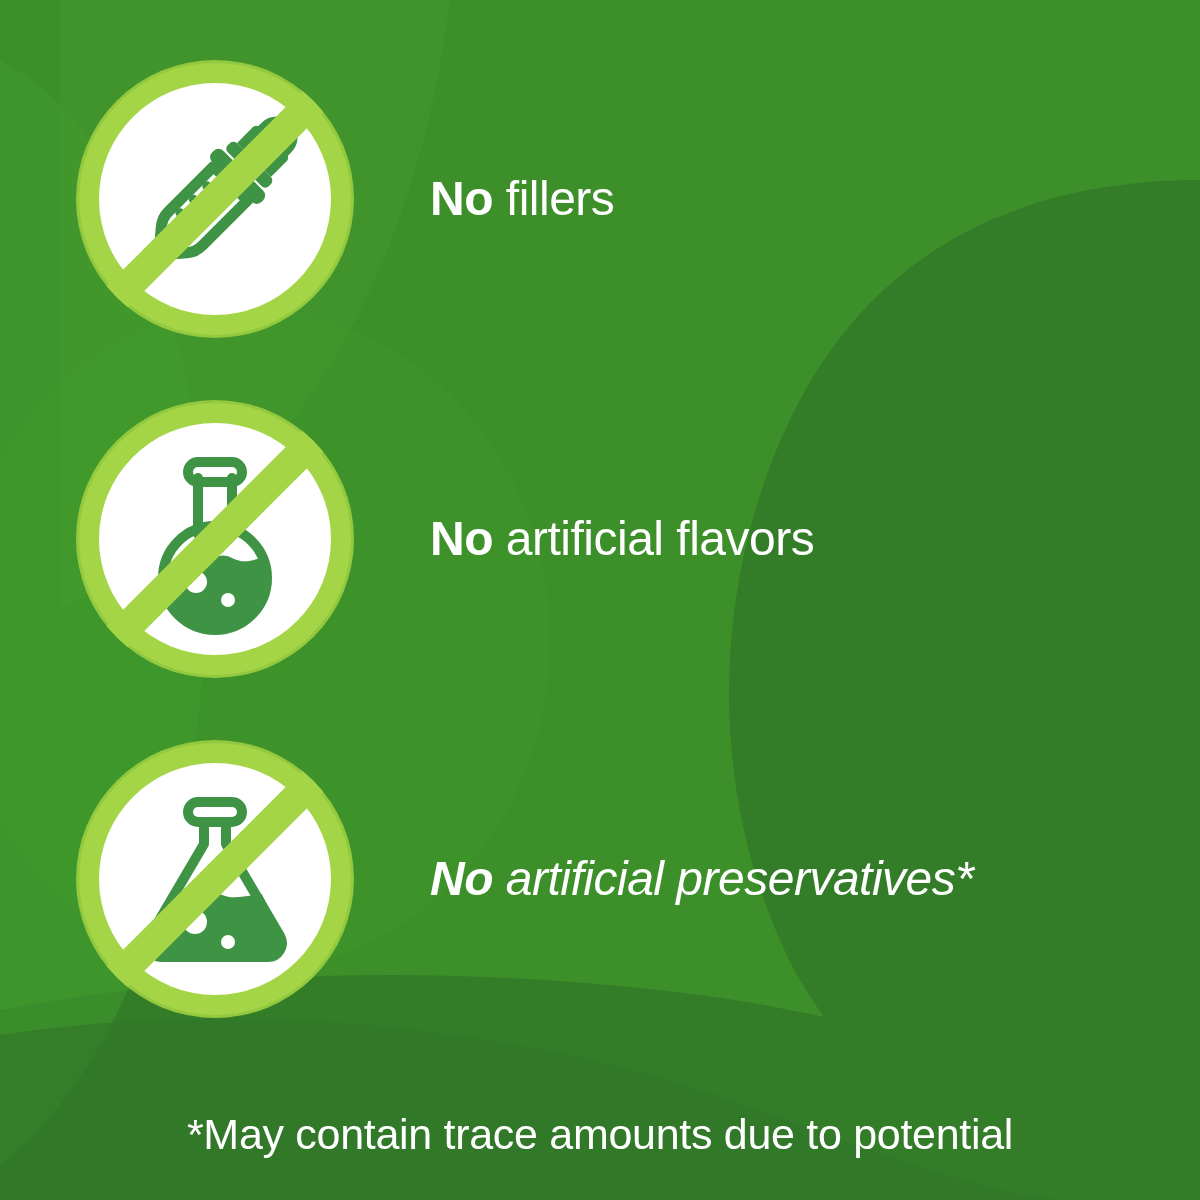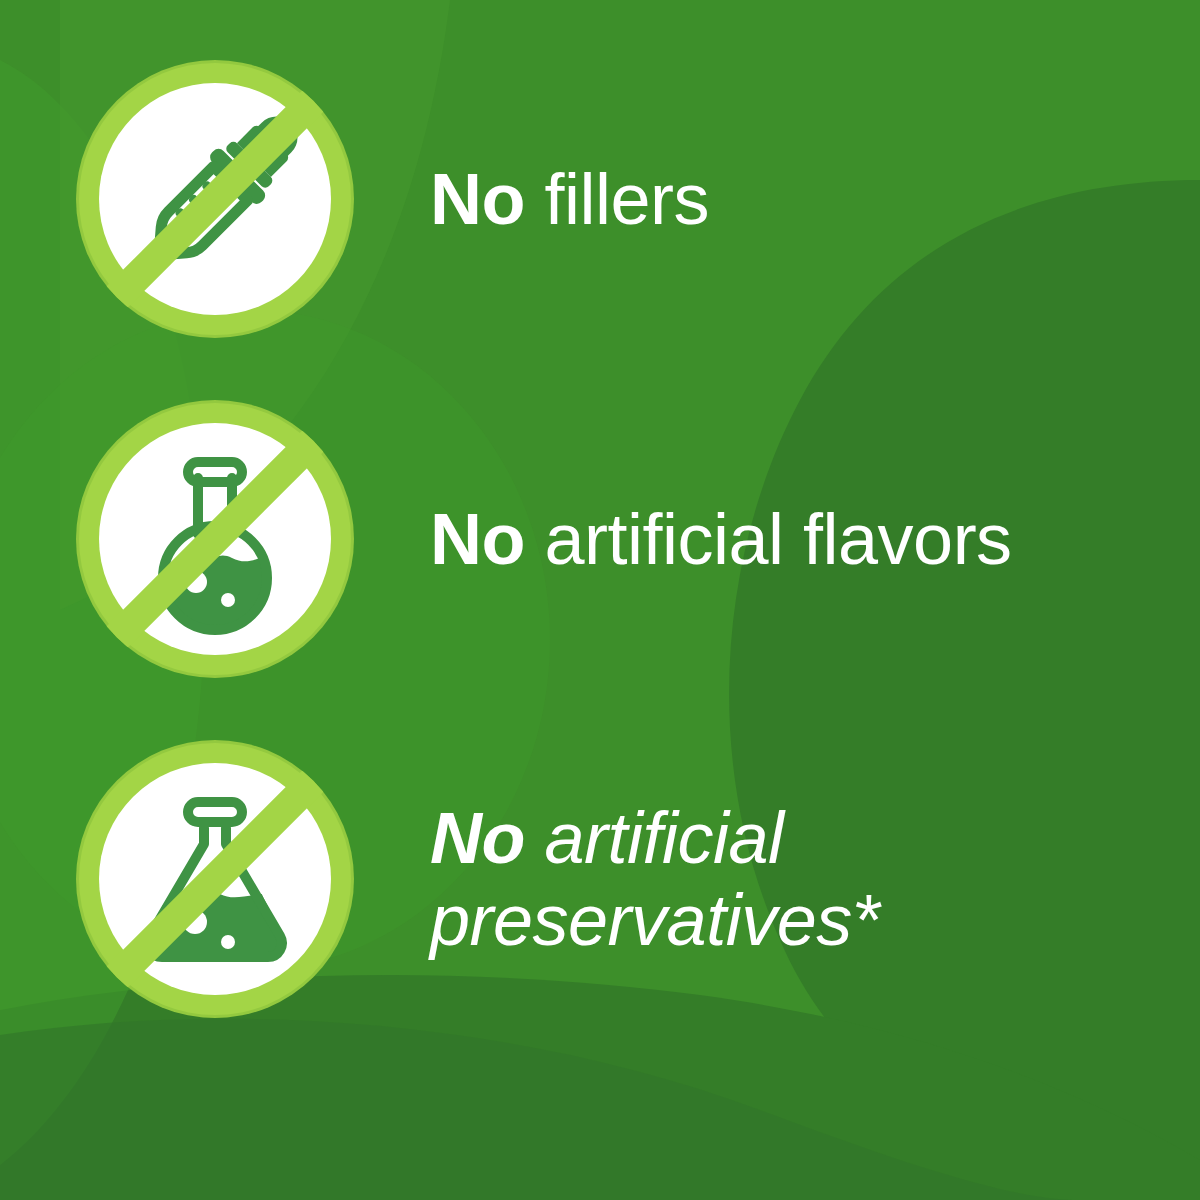--- a/index.html
+++ b/index.html
@@ -51,21 +51,21 @@
 
   .badge svg {
     display: block;
     width: 278px;
     height: 278px;
   }
 
   
   .claim {
     color: #ffffff;
-    font-size: 72px;
+    font-size: 48px;
     line-height: 1.14;
     letter-spacing: -0.5px;
     font-weight: 400;
     text-rendering: optimizeLegibility;
     margin: 0;
     padding: 0;
     max-width: 700px;
   }
 
   .claim .strong {
@@ -248,15 +248,16 @@
         </svg>
       </div>
     </div>
 
     <div class="claim">
       <span class="strong">No</span><span> artificial preservatives*</span>
     </div>
   </div>
 
   <div class="footnote">
+    <div>*May contain trace amounts due to potential</div>
   </div>
 
 </div>
 
 </body></html>

